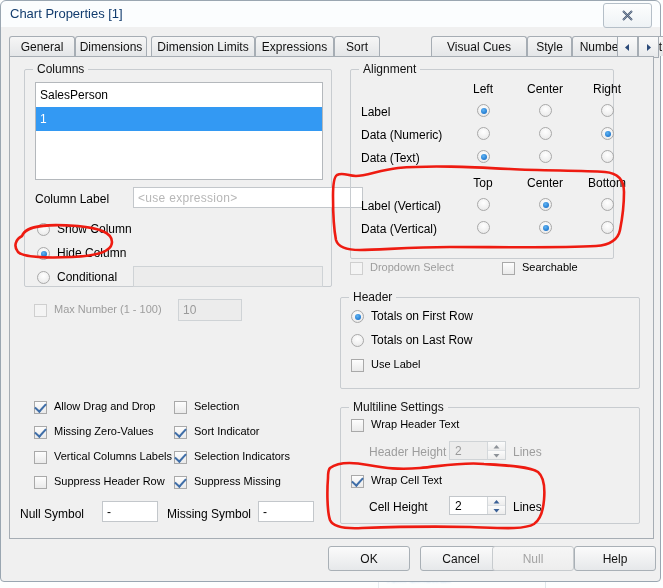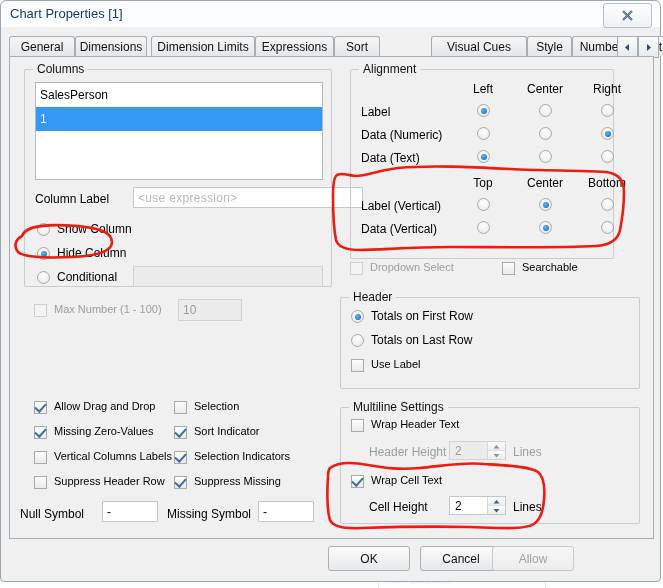--- a/index.html
+++ b/index.html
@@ -401,21 +401,24 @@
 
   </div>
 
   <div class="btn" style="left:327px;top:545px">
       <span>OK</span>
     </div>
   <div class="btn" style="left:419px;top:545px">
       <span>Cancel</span>
     </div>
   <div class="btn disabled" style="left:491px;top:545px">
-      <span>Allow</span>
+      <span>Null</span>
+    </div>
+  <div class="btn" style="left:573px;top:545px">
+      <span>Help</span>
     </div>
 
 </div>
 
 <svg id="ink" viewBox="0 0 663 588">
   <g fill="none" stroke="#ee1b11" stroke-width="2.6" stroke-linecap="round" stroke-linejoin="round">
 
     <path d="M22 236 C26 224, 52 224, 78 226 C98 228, 112 232, 112 242
          C112 252, 96 256, 72 257 C48 258, 24 258, 18 252
          C13 246, 16 239, 22 236 Z"></path>

